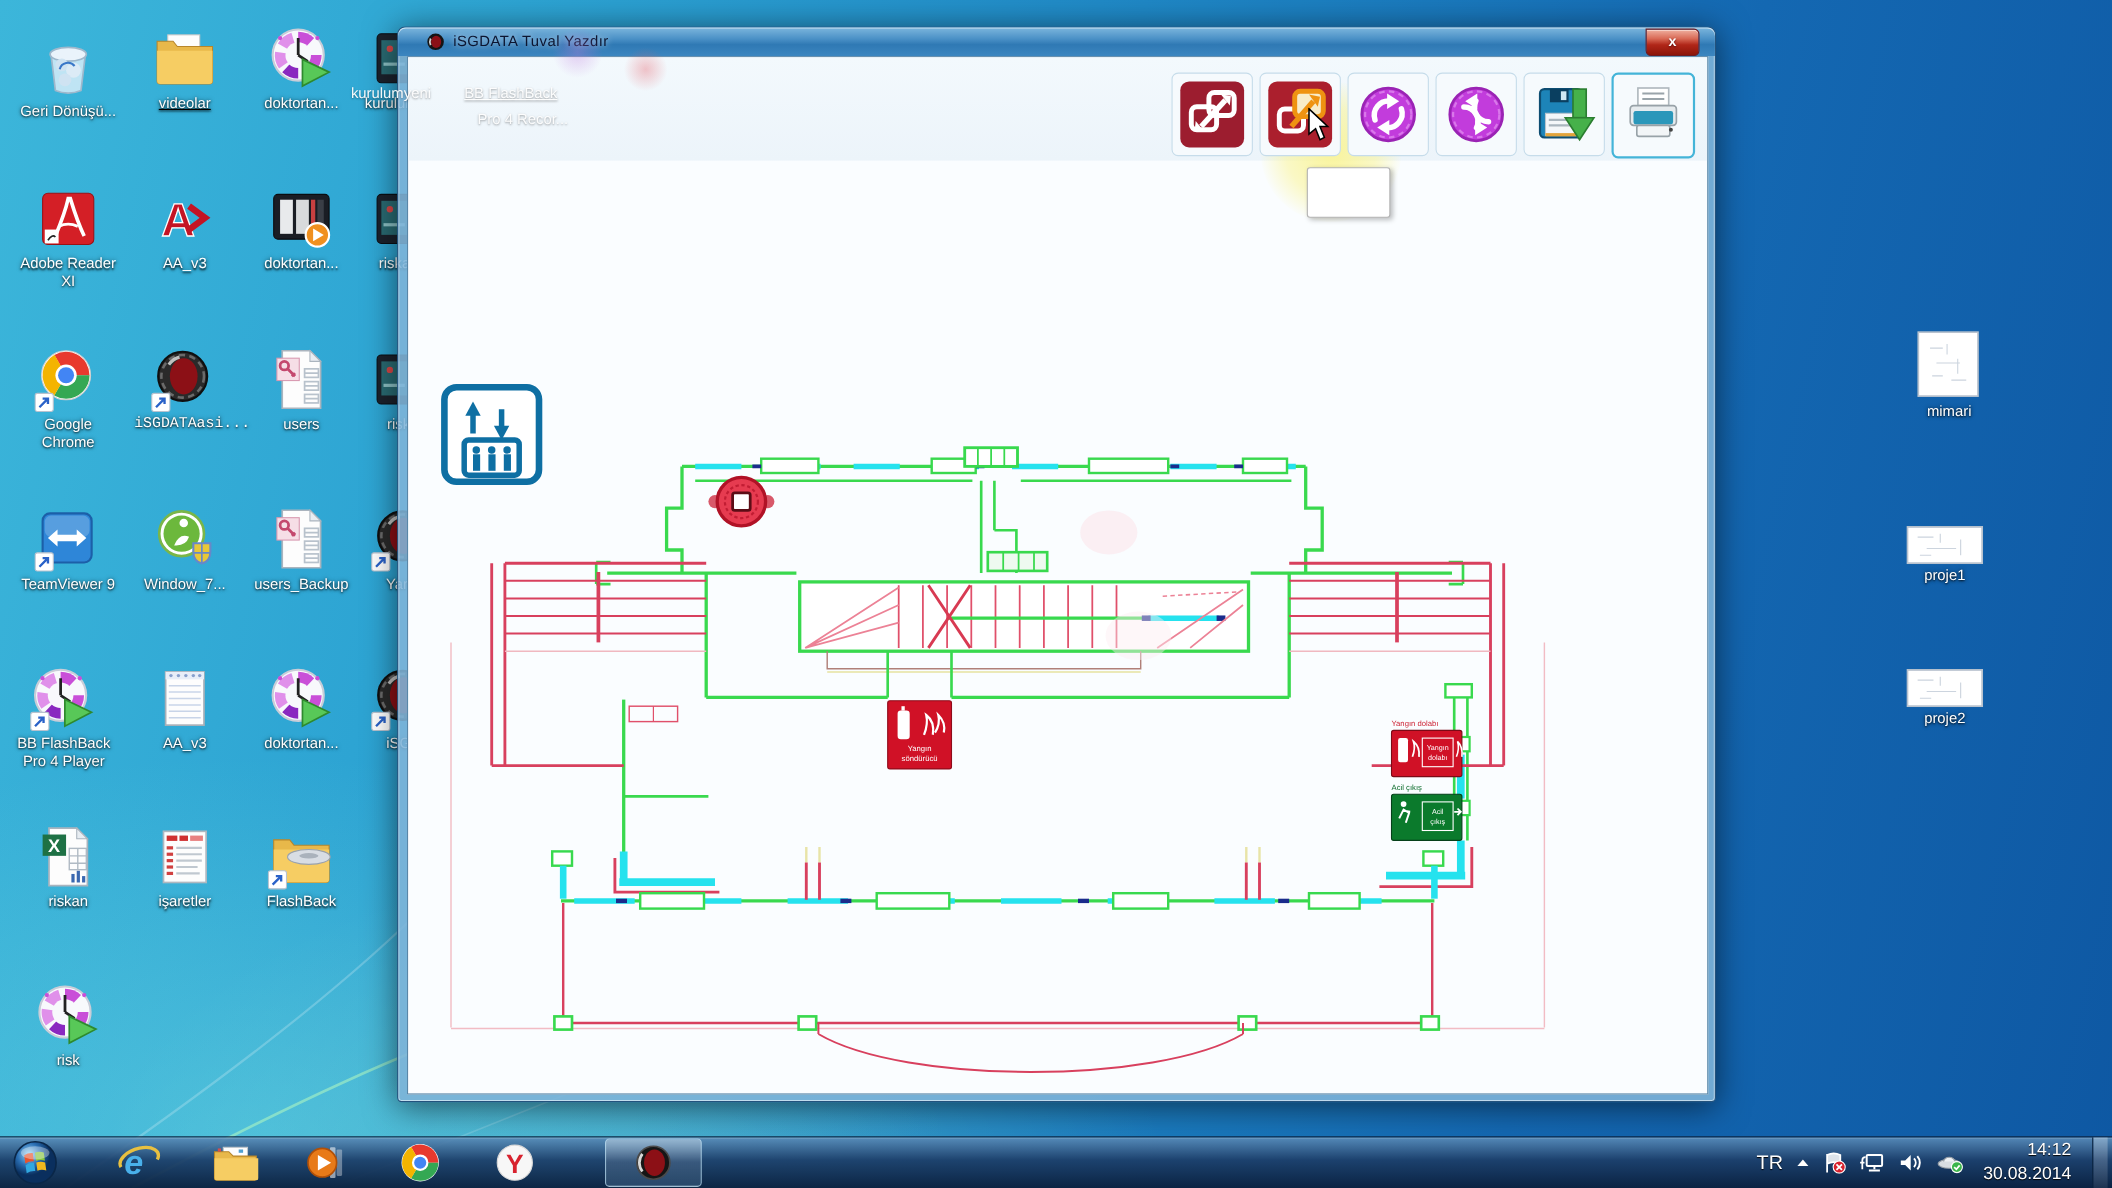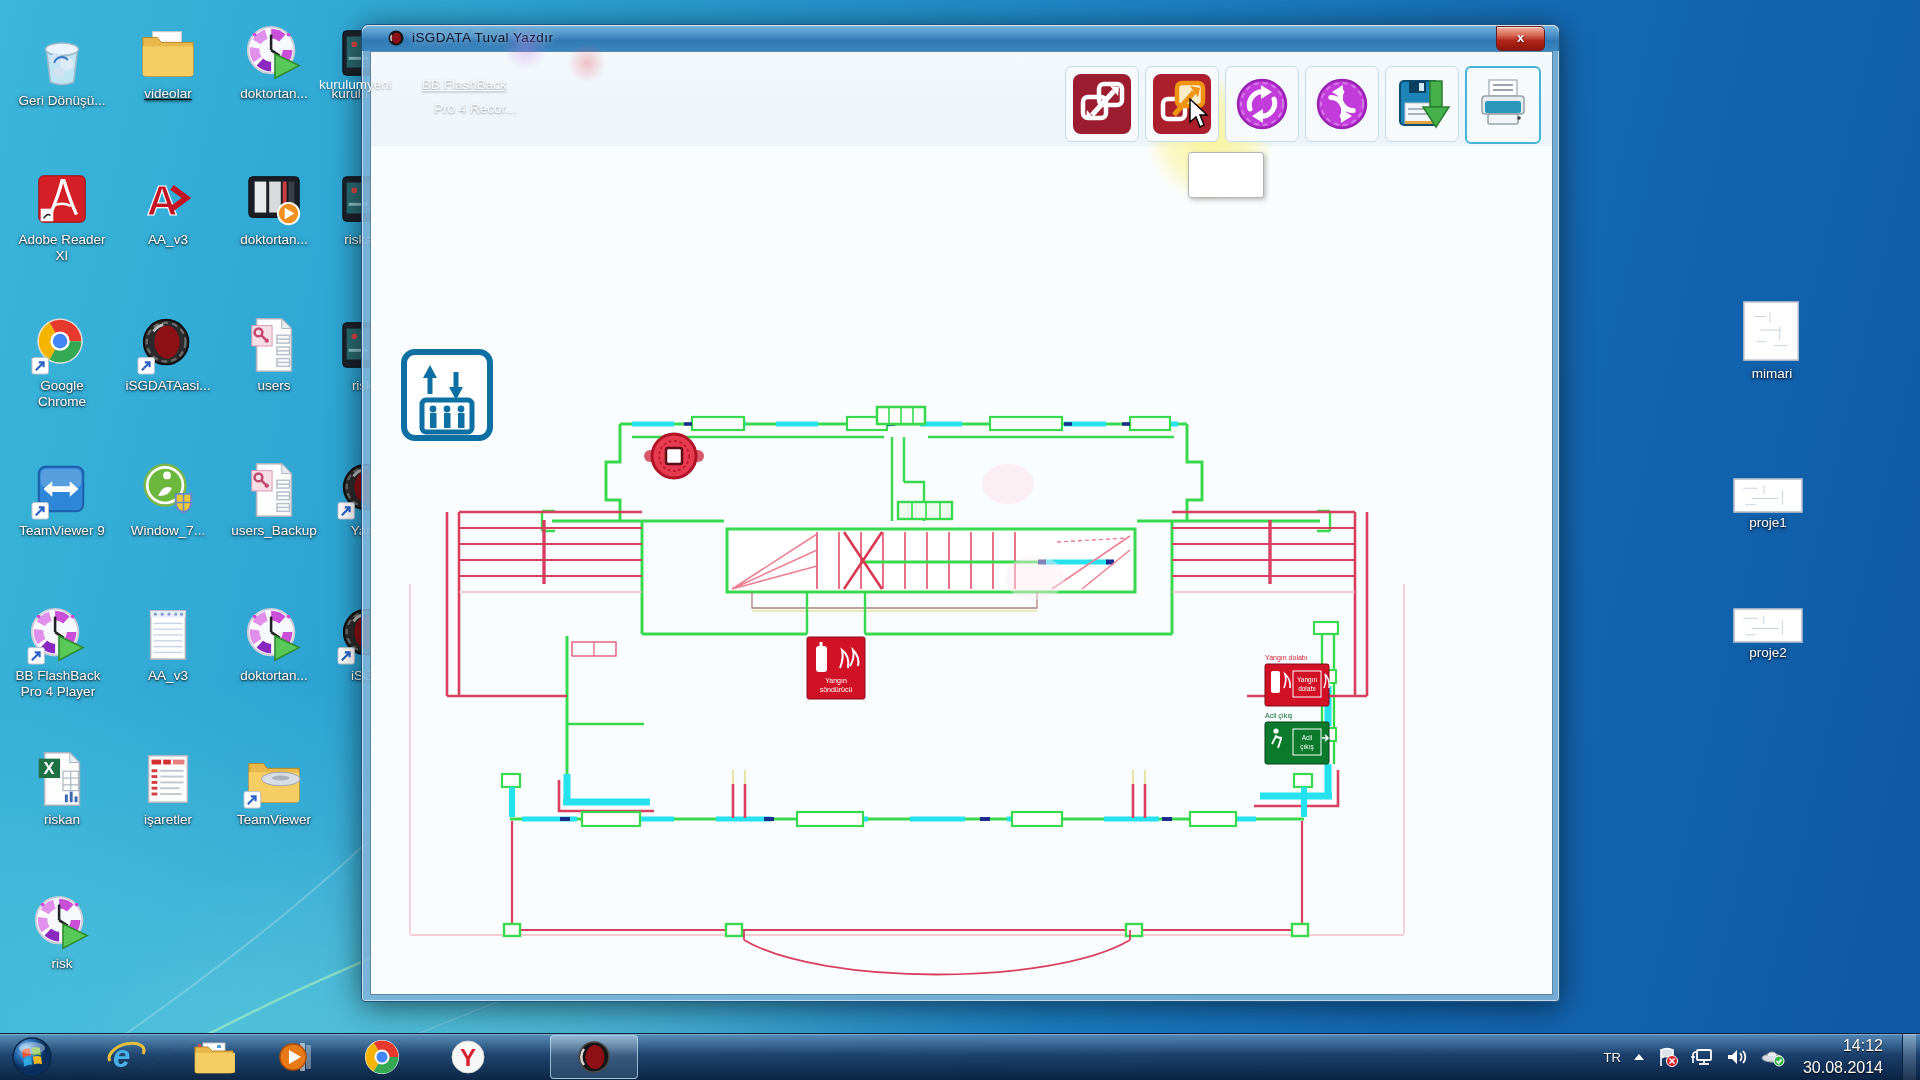--- a/index.html
+++ b/index.html
@@ -47,21 +47,21 @@
     text-shadow:0 1px 2px rgba(0,0,0,.4);pointer-events:none;}
   
   #taskbar{position:absolute;left:0;bottom:0;width:1920px;height:46px;
     background:linear-gradient(rgba(90,140,185,.92),rgba(28,62,105,.94) 45%,rgba(10,32,62,.96));
     border-top:1px solid #0a2340;box-shadow:inset 0 1px 0 rgba(255,255,255,.25);display:flex;align-items:center;}
   .tbtn{width:52px;height:44px;display:flex;align-items:center;justify-content:center;cursor:pointer;}
   #task-active{width:86px;height:42px;margin-left:56px;border:1px solid rgba(190,225,245,.7);border-radius:4px;
     background:linear-gradient(rgba(255,255,255,.38),rgba(255,255,255,.12) 50%,rgba(120,170,210,.25));
     display:flex;align-items:center;justify-content:center;cursor:pointer;}
   #tray{position:absolute;right:0;top:0;height:46px;display:flex;align-items:center;gap:11px;padding-right:4px;}
-  #tray .txt{color:#fff;font-size:13px;text-shadow:0 1px 1px #000;}
+  #tray .txt{color:#fff;font-size:18px;text-shadow:0 1px 1px #000;}
   #clock{color:#fff;font-size:16px;text-align:right;line-height:1.35;text-shadow:0 1px 1px #000;margin-left:6px;}
   #show-desktop{width:13px;height:46px;margin-left:8px;border-left:1px solid #0a2340;
     background:linear-gradient(rgba(255,255,255,.28),rgba(255,255,255,.08));cursor:pointer;}
   #cursor{position:absolute;left:1188px;top:98px;pointer-events:none;z-index:60;}
 </style>
 </head>
 <body>
 
 <div id="desktop">
   <svg class="swoosh" width="1920" height="1080">
@@ -169,21 +169,21 @@
         </g>
 <circle cx="30" cy="28" r="10" fill="#fff"></circle>
         <circle cx="30" cy="28" r="7.5" fill="#4285f4"></circle>
         <g>
           <rect x="1" y="45" width="17" height="17" rx="2" fill="#fff" stroke="#b8c2ce"></rect>
 <path d="M5,58 L13,50 M8,50 h5 v5" stroke="#2a62c8" stroke-width="2.2" fill="none"></path>
         </g>
       </svg>
   <div class="dlabel">Google Chrome</div>
     </div>
-    <div class="dicon" style="left: 122px; top: 314px;">
+    <div class="dicon" style="left: 122px; top: 314px; font-family: Liberation Mono, monospace;">
       <svg width="62" height="62" viewBox="0 0 64 64">
         <circle cx="30" cy="29" r="23" fill="#2a2a2a" stroke="#0f0f0f" stroke-width="2"></circle>
 <circle cx="30" cy="29" r="20" fill="none" stroke="#6a6a6a" stroke-width="2.4" stroke-dasharray="6 4"></circle>
 <ellipse cx="31" cy="29" rx="13" ry="17" fill="#8c1016"></ellipse>
 <path d="M17,18 a19,19 0 0 1 10,-7" stroke="rgba(255,255,255,.7)" stroke-width="3" fill="none"></path>
         <g>
           <rect x="1" y="45" width="17" height="17" rx="2" fill="#fff" stroke="#b8c2ce"></rect>
 <path d="M5,58 L13,50 M8,50 h5 v5" stroke="#2a62c8" stroke-width="2.2" fill="none"></path>
         </g>
       </svg>
@@ -394,21 +394,21 @@
         <path d="M6,16 h15 l4,5 h33 v32 a3,3 0 0 1 -3,3 H9 a3,3 0 0 1 -3,-3 Z" fill="#e8b84a" stroke="#b8862a"></path>
 <path d="M6,25 h52 v28 a3,3 0 0 1 -3,3 H9 a3,3 0 0 1 -3,-3 Z" fill="#f6cd63"></path>
 <path d="M30,30 a10,8 0 0 1 18,0" fill="#eef1f5" stroke="#9aa2ac"></path>
 <ellipse cx="39" cy="32" rx="20" ry="7" fill="#d8dde4" stroke="#9aa2ac"></ellipse>
 <ellipse cx="39" cy="31" rx="9" ry="2.6" fill="#aab2bc"></ellipse>
         <g>
           <rect x="1" y="45" width="17" height="17" rx="2" fill="#fff" stroke="#b8c2ce"></rect>
 <path d="M5,58 L13,50 M8,50 h5 v5" stroke="#2a62c8" stroke-width="2.2" fill="none"></path>
         </g>
       </svg>
-  <div class="dlabel">TeamViewer</div>
+  <div class="dlabel">FlashBack</div>
     </div>
     <div class="dicon" style="left: 16px; top: 892px;">
       <svg width="62" height="62" viewBox="0 0 64 64">
         <circle cx="29" cy="29" r="24" fill="#f8f9fc" stroke="#c8cdd8" stroke-width="2"></circle>
 <g fill="#c94fd8">
           <path d="M29,29 L29,7 A22,22 0 0 1 44,13 Z"></path>
           <path d="M29,29 L29,7 A22,22 0 0 1 44,13 Z" transform="rotate(90 29 29)"></path>
           <path d="M29,29 L29,7 A22,22 0 0 1 44,13 Z" transform="rotate(180 29 29)" fill="#8a28c0"></path>
           <path d="M29,29 L29,7 A22,22 0 0 1 44,13 Z" transform="rotate(235 29 29)" fill="#e090ea"></path>
           <path d="M29,29 L29,7 A22,22 0 0 1 44,13 Z" transform="rotate(300 29 29)" fill="#e090ea"></path>

